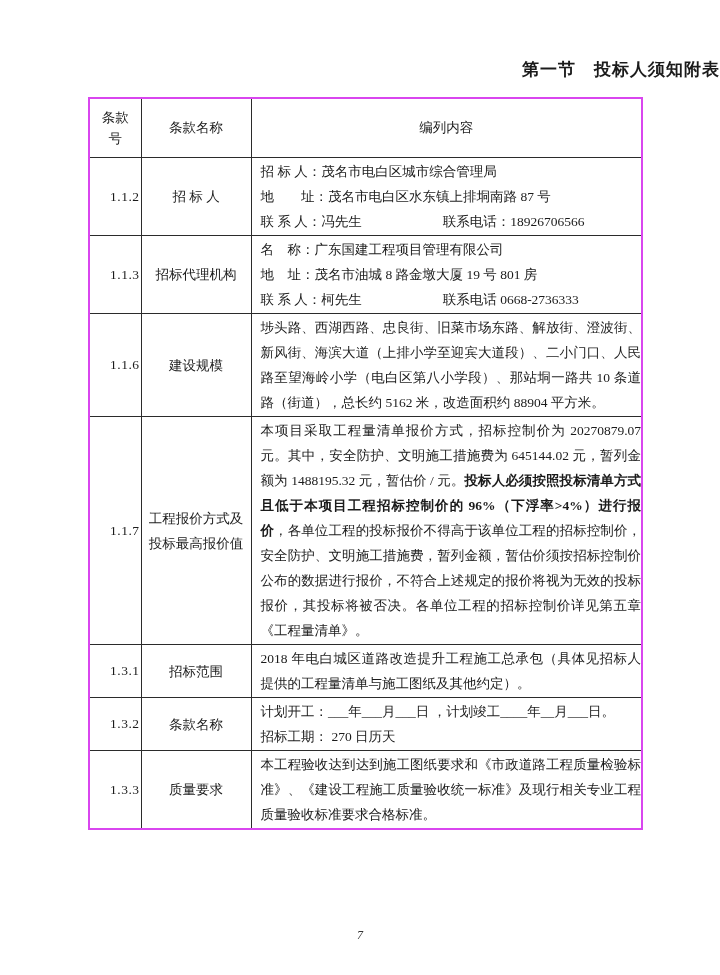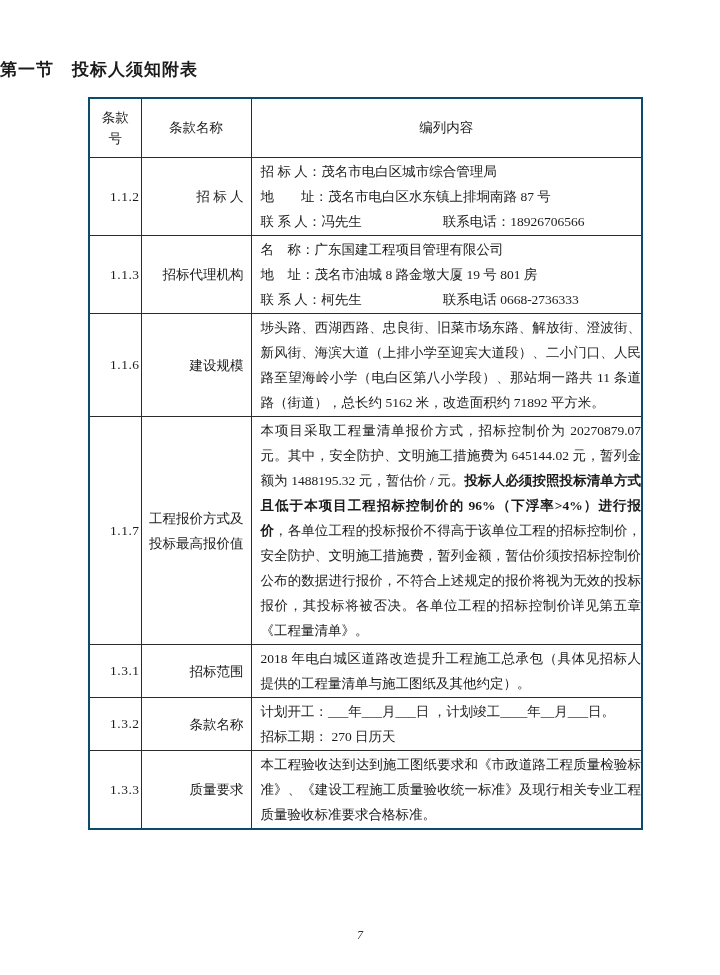--- a/index.html
+++ b/index.html
@@ -3,36 +3,36 @@
 <meta charset="utf-8">
 <style>
   html,body{margin:0;padding:0;}
   body{
     width:720px;height:975px;background:#ffffff;
     font-family:"Liberation Serif","DejaVu Serif",serif;
     color:#1b1b1b;position:relative;
   }
   .doc-title{
     margin:0;padding-top:58px;padding-bottom:16px;
-    text-align:left;font-size:17px;font-weight:bold;letter-spacing:1px;
+    text-align:right;font-size:17px;font-weight:bold;letter-spacing:1px;
   }
   table.notice{
     border-collapse:collapse;margin-left:88px;width:553px;table-layout:fixed;
-    border:2px solid #0c4a6e;
+    border:2px solid #d946ef;
   }
   table.notice th, table.notice td{
     border:1px solid #2b2b2b;font-size:13.5px;vertical-align:middle;
   }
   col.c-no{width:52px;}
   col.c-name{width:110px;}
   col.c-content{width:391px;}
   th{font-weight:normal;height:56px;text-align:center;}
   th.h-no{white-space:pre-line;line-height:21px;}
   td.no{text-align:right;font-size:13px;letter-spacing:0.5px;}
-  td.name{text-align:right;padding:3px 7px;line-height:25px;}
+  td.name{text-align:center;padding:3px 7px;line-height:25px;}
   td.content{padding:1px 0 1px 9px;line-height:25px;}
   .block{white-space:pre-wrap;text-align:justify;}
   .seg{white-space:pre-wrap;}
   .bold{font-weight:bold;}
   .ul{text-underline-offset:3px;}
   .page-number{
     position:absolute;left:0;width:720px;top:928px;
     text-align:center;font-size:12px;font-style:italic;color:#333;
   }
 </style>
@@ -73,21 +73,21 @@
           <td class="content">
             <div class="block"><span class="seg">名　称：广东国建工程项目管理有限公司</span></div>
             <div class="block"><span class="seg">地　址：茂名市油城 8 路金墩大厦 19 号 801 房</span></div>
             <div class="block"><span class="seg">联 系 人：柯先生　　　　　　联系电话 0668-2736333</span></div>
           </td>
         </tr>
         <tr>
           <td class="no">1.1.6</td>
           <td class="name">建设规模</td>
           <td class="content">
-            <div class="block"><span class="seg">埗头路、西湖西路、忠良街、旧菜市场东路、解放街、澄波街、新风街、海滨大道（上排小学至迎宾大道段）、二小门口、人民路至望海岭小学（电白区第八小学段）、那站垌一路共 11 条道路（街道），总长约 5162 米，改造面积约 71892 平方米。</span></div>
+            <div class="block"><span class="seg">埗头路、西湖西路、忠良街、旧菜市场东路、解放街、澄波街、新风街、海滨大道（上排小学至迎宾大道段）、二小门口、人民路至望海岭小学（电白区第八小学段）、那站垌一路共 10 条道路（街道），总长约 5162 米，改造面积约 88904 平方米。</span></div>
           </td>
         </tr>
         <tr>
           <td class="no">1.1.7</td>
           <td class="name">工程报价方式及投标最高报价值</td>
           <td class="content">
             <div class="block"><span class="seg">本项目采取工程量清单报价方式，招标控制价为</span><span class="seg ul"> 20270879.07 </span><span class="seg">元。其中，安全防护、文明施工措施费为</span><span class="seg ul"> 645144.02 </span><span class="seg">元，暂列金额为</span><span class="seg ul"> 1488195.32 </span><span class="seg">元，暂估价</span><span class="seg ul"> / </span><span class="seg">元。</span><span class="seg bold">投标人必须按照投标清单方式且低于本项目工程招标控制价的 96%（下浮率&gt;4%）进行报价</span><span class="seg">，各单位工程的投标报价不得高于该单位工程的招标控制价，安全防护、文明施工措施费，暂列金额，暂估价须按招标控制价公布的数据进行报价，不符合上述规定的报价将视为无效的投标报价，其投标将被否决。各单位工程的招标控制价详见第五章《工程量清单》。</span></div>
           </td>
         </tr>
         <tr>

